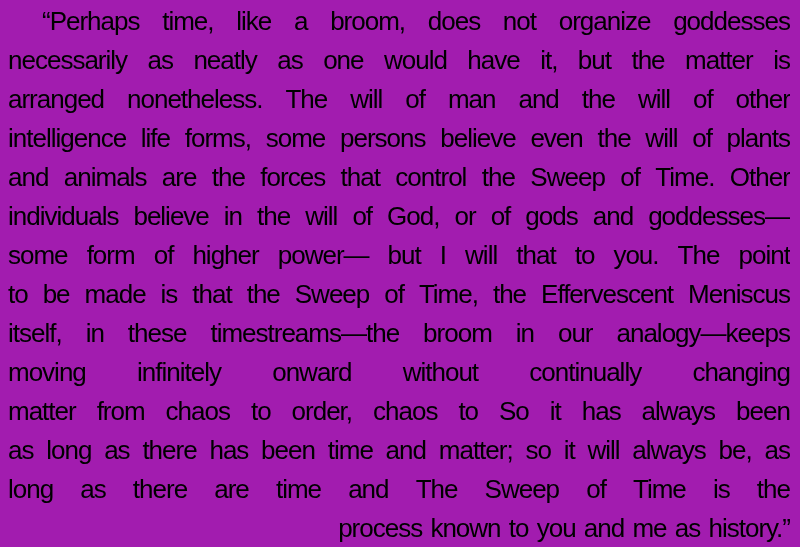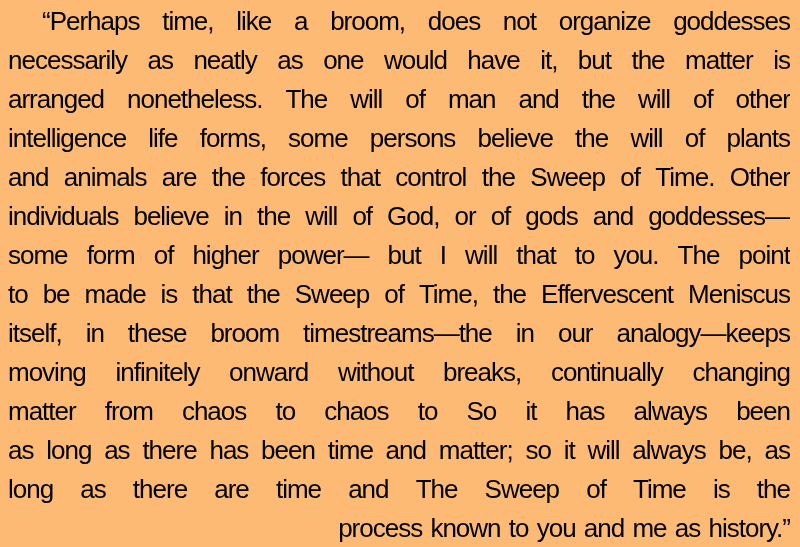--- a/index.html
+++ b/index.html
@@ -1,21 +1,21 @@
 <!DOCTYPE html>
 <html><head>
 <meta charset="utf-8">
 <style>
   html, body { margin: 0; padding: 0; background: #ffffff; }
   .page {
     position: relative;
     width: 800px;
     height: 547px;
     box-sizing: border-box;
-    background: #fdba74;
+    background: #a21caf;
     color: #000000;
     font-family: "Liberation Sans", "DejaVu Sans", sans-serif;
     font-size: 26px;
     letter-spacing: -1px;
     padding: 2px 10px 0 8px;
     overflow: hidden;
   }
   .para { width: 100%; }
   .line {
     display: flex;
@@ -76,20 +76,21 @@
         <span class="word">of</span>
         <span class="word">other</span>
       </div>
       <div class="line">
         <span class="word">intelligence</span>
         <span class="word">life</span>
         <span class="word">forms,</span>
         <span class="word">some</span>
         <span class="word">persons</span>
         <span class="word">believe</span>
+        <span class="word">even</span>
         <span class="word">the</span>
         <span class="word">will</span>
         <span class="word">of</span>
         <span class="word">plants</span>
       </div>
       <div class="line">
         <span class="word">and</span>
         <span class="word">animals</span>
         <span class="word">are</span>
         <span class="word">the</span>
@@ -142,40 +143,40 @@
         <span class="word">of</span>
         <span class="word">Time,</span>
         <span class="word">the</span>
         <span class="word">Effervescent</span>
         <span class="word">Meniscus</span>
       </div>
       <div class="line">
         <span class="word">itself,</span>
         <span class="word">in</span>
         <span class="word">these</span>
+        <span class="word">timestreams—the</span>
         <span class="word">broom</span>
-        <span class="word">timestreams—the</span>
         <span class="word">in</span>
         <span class="word">our</span>
         <span class="word">analogy—keeps</span>
       </div>
       <div class="line">
         <span class="word">moving</span>
         <span class="word">infinitely</span>
         <span class="word">onward</span>
         <span class="word">without</span>
-        <span class="word">breaks,</span>
         <span class="word">continually</span>
         <span class="word">changing</span>
       </div>
       <div class="line">
         <span class="word">matter</span>
         <span class="word">from</span>
         <span class="word">chaos</span>
         <span class="word">to</span>
+        <span class="word">order,</span>
         <span class="word">chaos</span>
         <span class="word">to</span>
         <span class="word">So</span>
         <span class="word">it</span>
         <span class="word">has</span>
         <span class="word">always</span>
         <span class="word">been</span>
       </div>
       <div class="line">
         <span class="word">as</span>

